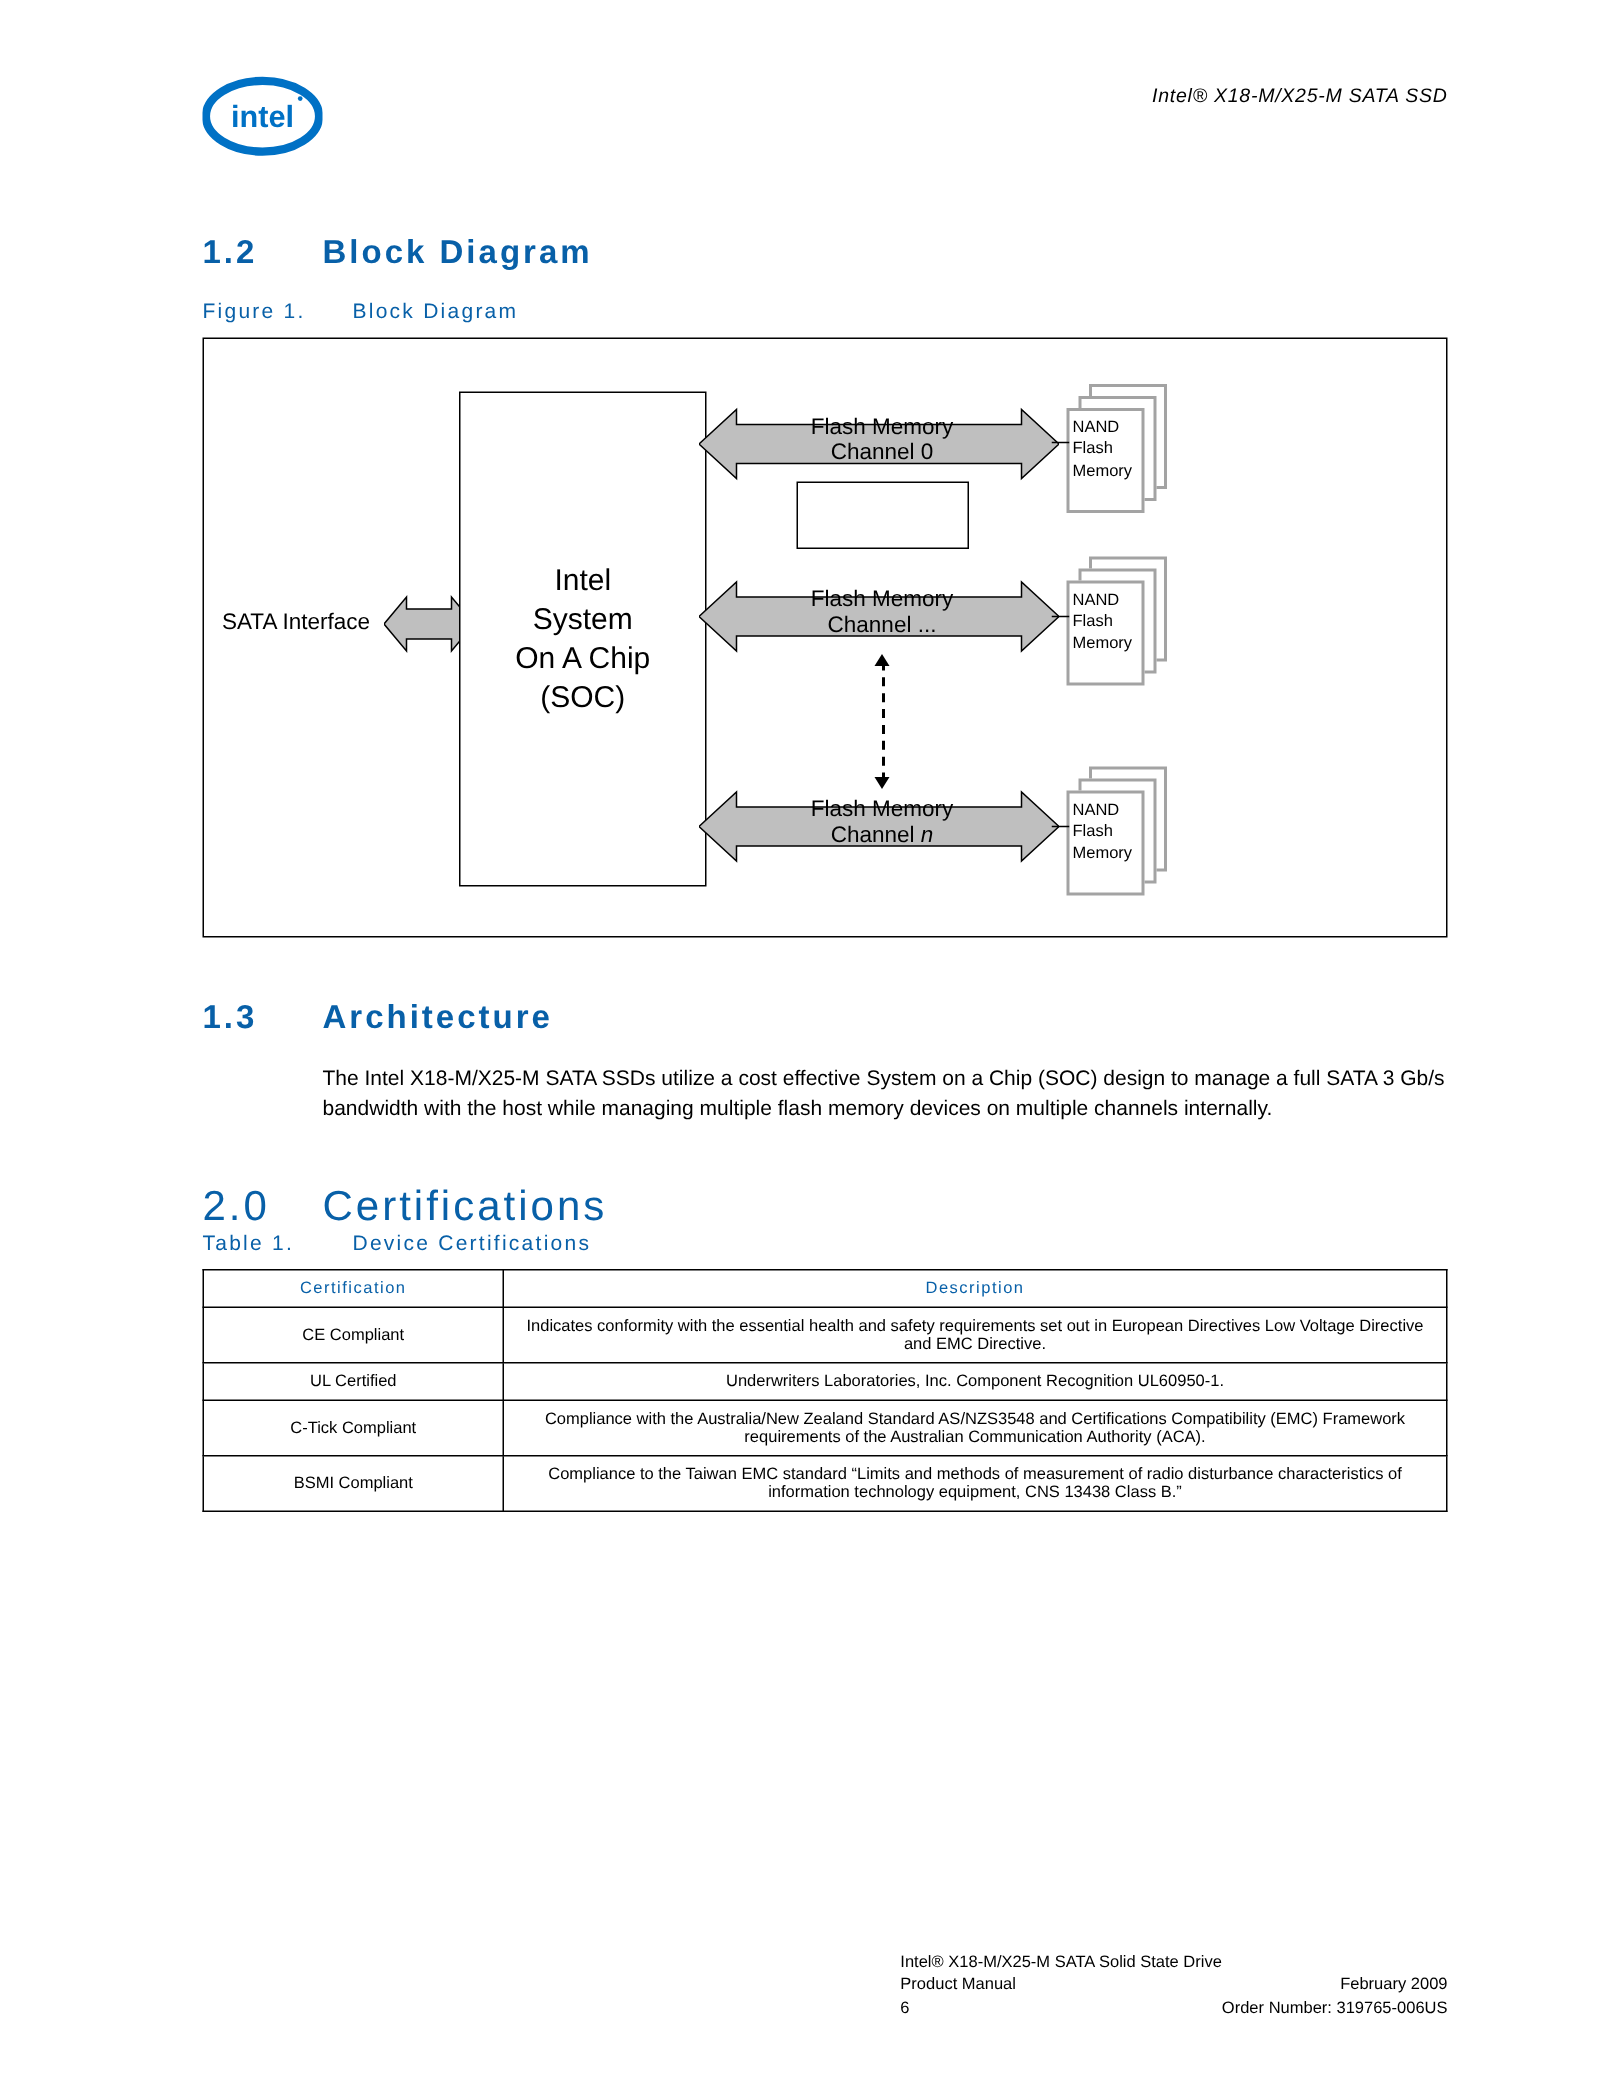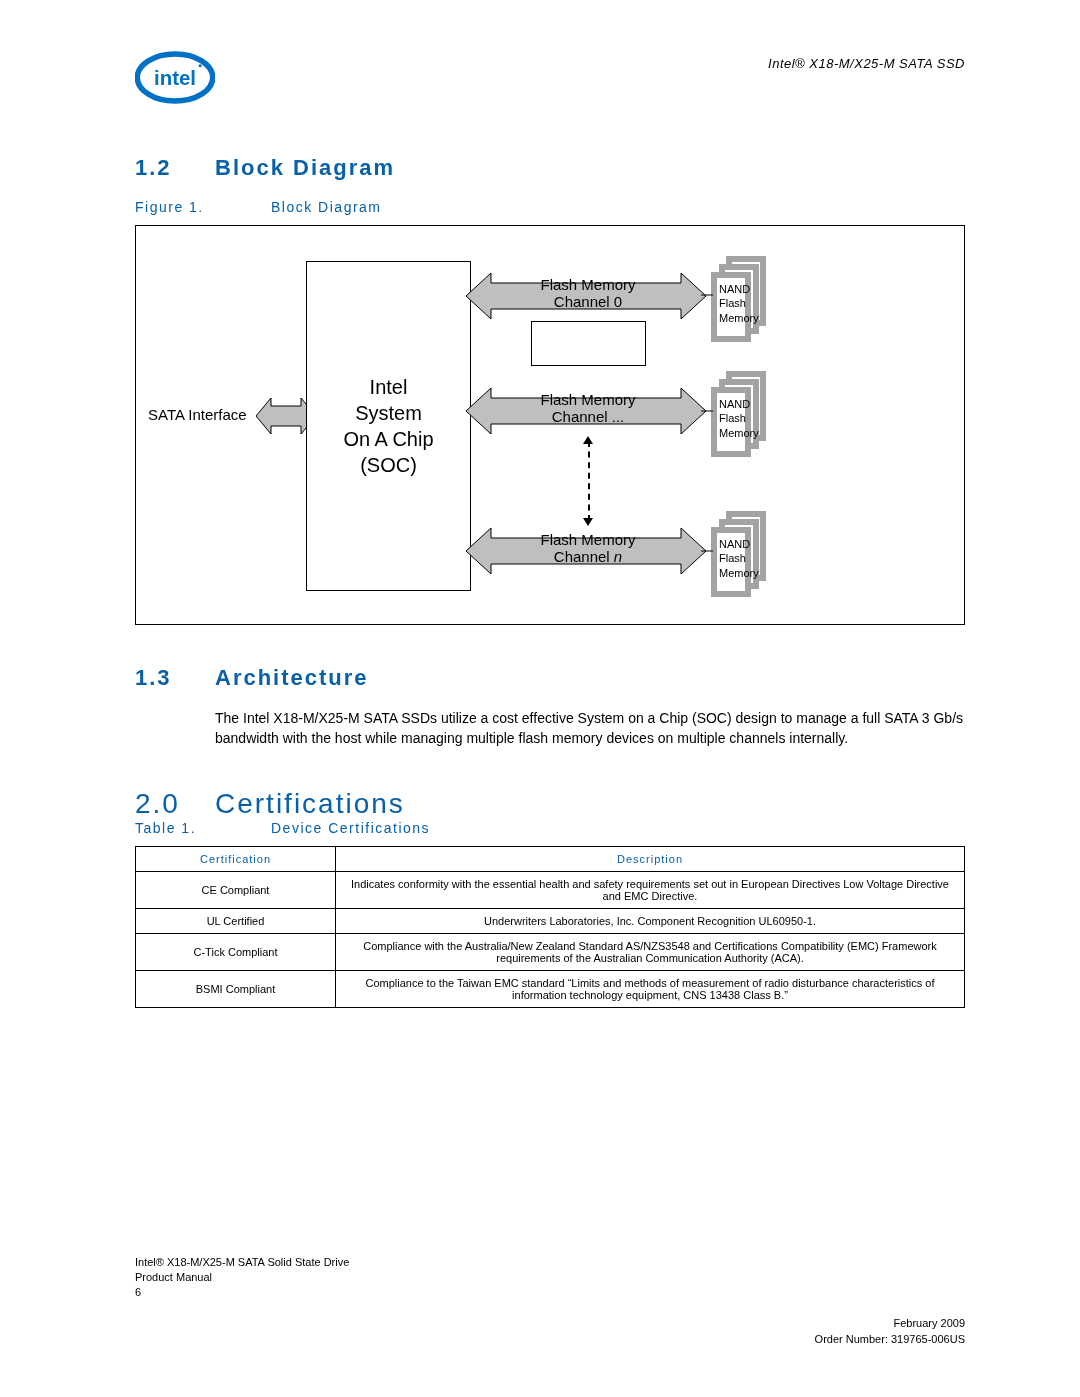--- a/index.html
+++ b/index.html
@@ -43,21 +43,20 @@
     letter-spacing: 2px;
     margin-top: 40px;
     display: flex;
   }
   .fig-caption, .table-caption {
     color: #0860A8;
     font-size: 14px;
     letter-spacing: 1.5px;
     margin-bottom: 10px;
     display: flex;
-    gap: 36px;
   }
   .cap-label { width: 100px; flex-shrink: 0; }
   .diagram-frame {
     border: 1px solid #000;
     width: 100%;
     height: 400px;
     position: relative;
     margin-bottom: 40px;
   }
   .soc-box {
@@ -77,22 +76,22 @@
     font-size: 15px;
   }
   .hex-arrow {
     position: absolute;
   }
   .nand-stack {
     position: absolute;
     width: 75px; height: 80px;
   }
   .nand-box {
-    position: absolute; width: 40px; height: 70px;
-    border: 6px solid #a3a3a3; background: #fff;
+    position: absolute; width: 52px; height: 70px;
+    border: 2px solid #a3a3a3; background: #fff;
     font-size: 11px; padding: 4px 2px; line-height: 1.3;
   }
   .flash-label {
     position: absolute;
     font-size: 15px; text-align: center;
     width: 140px;
   }
   .dashed-arrow {
     position: absolute;
     border-left: 2px dashed #000;
@@ -124,27 +123,26 @@
   table.cert th {
     color: #0860A8;
     font-weight: normal;
     text-align: center;
     letter-spacing: 1px;
   }
   table.cert td.c1 { width: 200px; }
   .footer {
     position: absolute;
     bottom: 50px;
-    left: 135px;
+    left: 122px;
     right: 115px;
     display: flex;
     justify-content: flex-end;
     font-size: 11px;
     line-height: 1.4;
-    flex-direction: column;
   }
   .footer-right { text-align: right; }
 </style>
 </head>
 <body>
 
 <div class="header-row">
   <svg class="intel-logo" viewBox="0 0 100 70">
     <ellipse cx="50" cy="35" rx="48" ry="30" fill="none" stroke="#0071C5" stroke-width="7"></ellipse>
     <text x="50" y="44" text-anchor="middle" font-family="Arial" font-weight="bold" font-size="26" fill="#0071C5">intel</text>

